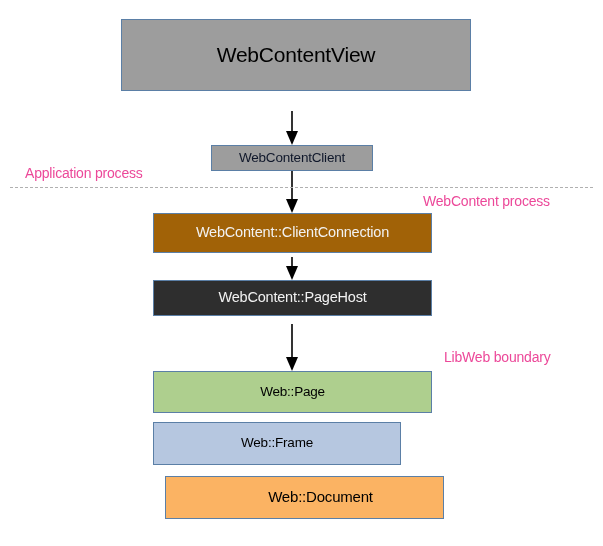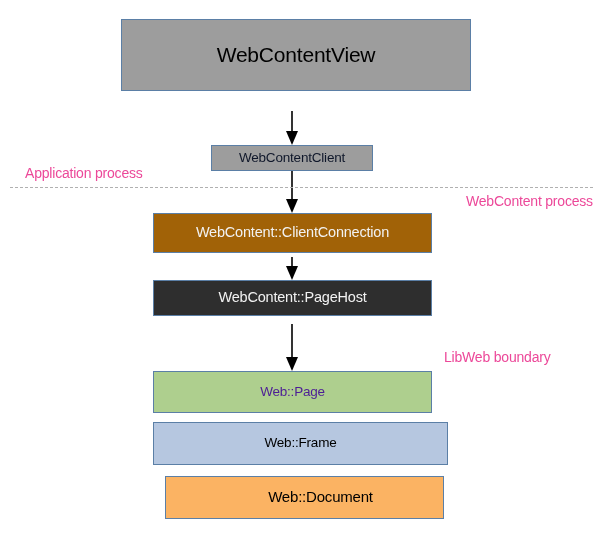--- a/index.html
+++ b/index.html
@@ -57,25 +57,25 @@
   }
   #node-pagehost {
     left: 153px; top: 280px; width: 279px; height: 36px;
     background: #2e2e2e;
     color: #f2f2f2;
     font-size: 14.5px;
   }
   #node-webpage {
     left: 153px; top: 371px; width: 279px; height: 42px;
     background: #aecf8e;
-    color: #4c1d95;
+    color: #000000;
     font-size: 13.5px;
   }
   #node-webframe {
-    left: 153px; top: 422px; width: 295px; height: 43px;
+    left: 153px; top: 422px; width: 248px; height: 43px;
     background: #b6c7e0;
     color: #000000;
     font-size: 13.5px;
   }
   #node-webdocument {
     left: 165px; top: 476px; width: 279px; height: 43px;
     background: #fbb363;
     color: #000000;
     font-size: 15px;
     padding-left: 32px;
@@ -107,21 +107,21 @@
   .boundary-label {
     position: absolute;
     color: #ec4899;
     font-size: 14px;
     white-space: nowrap;
     letter-spacing: -0.2px;
     font-stretch: condensed;
     user-select: none;
   }
   #label-application-process { left: 25px;  top: 165px; }
-  #label-webcontent-process  { left: 423px; top: 193px; margin-left: 43px; }
+  #label-webcontent-process  { left: 423px; top: 193px; }
   #label-libweb-boundary     { left: 444px; top: 349px; }
 </style>
 </head>
 <body>
 
 <div id="diagram">
 
   <svg class="arrow" width="603" height="546" aria-hidden="true">
 
     <g>

